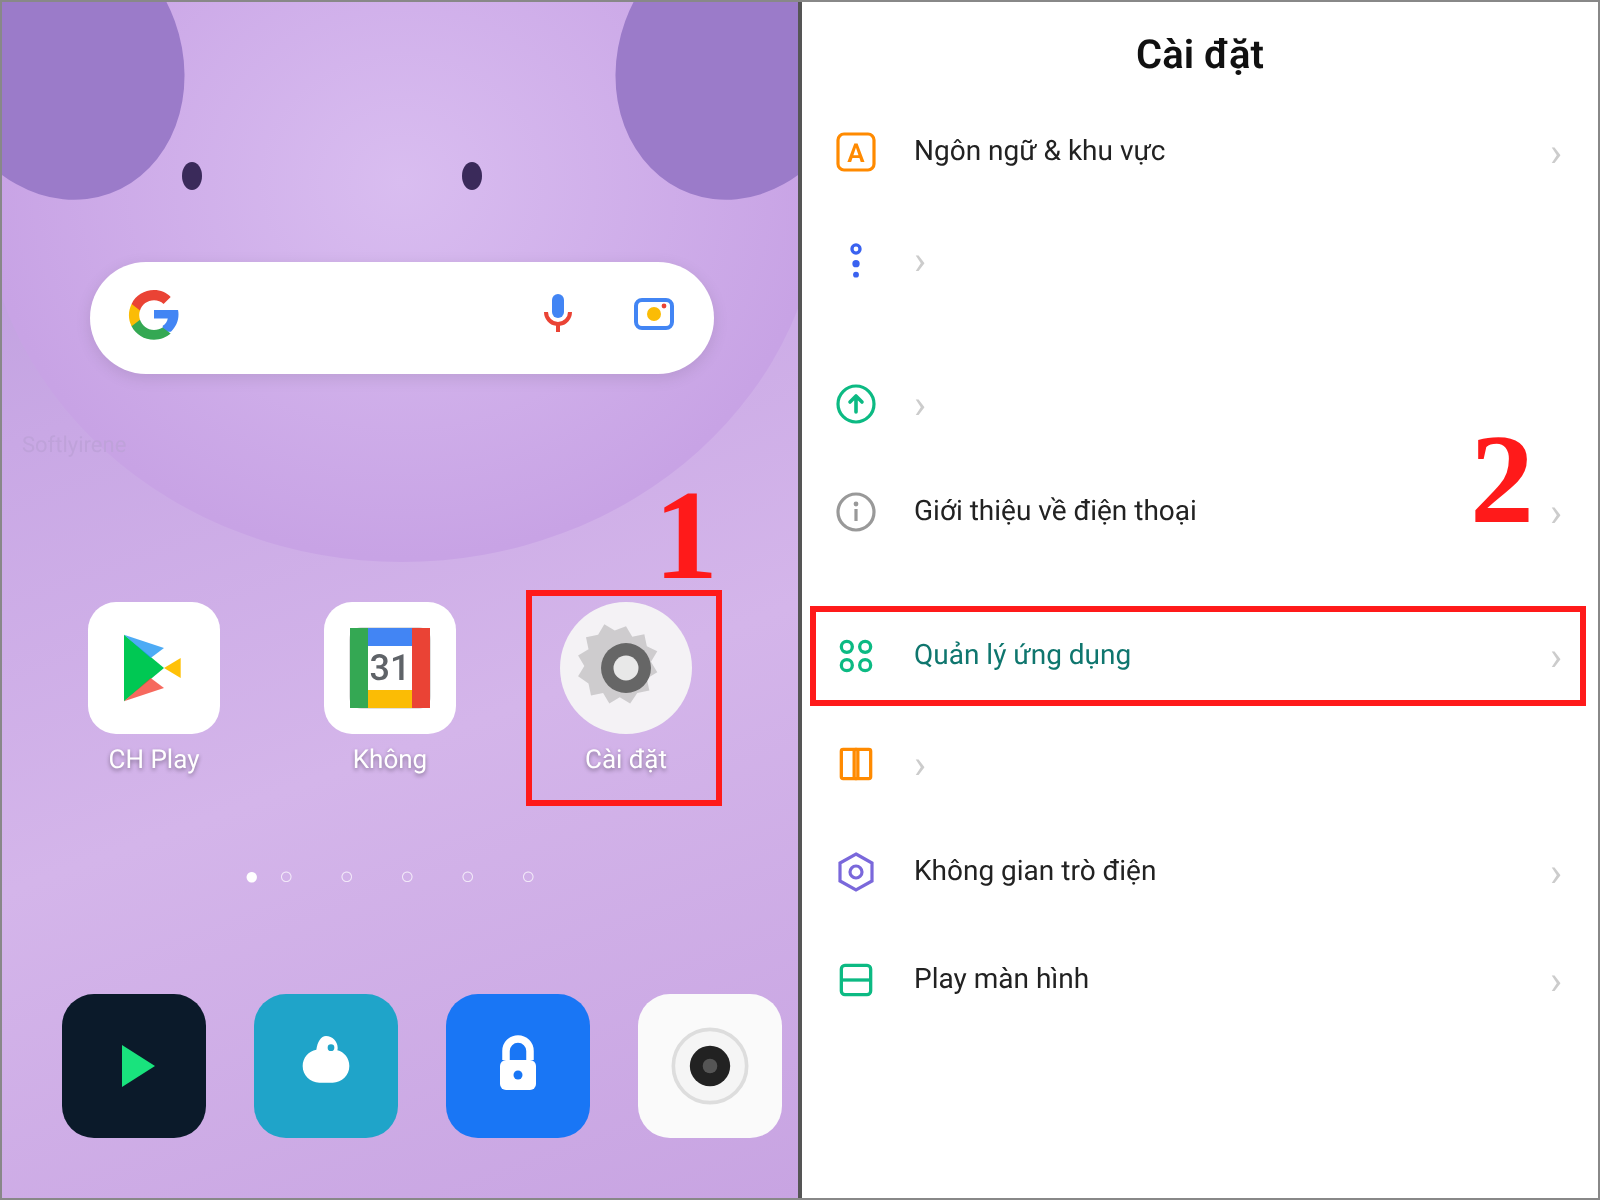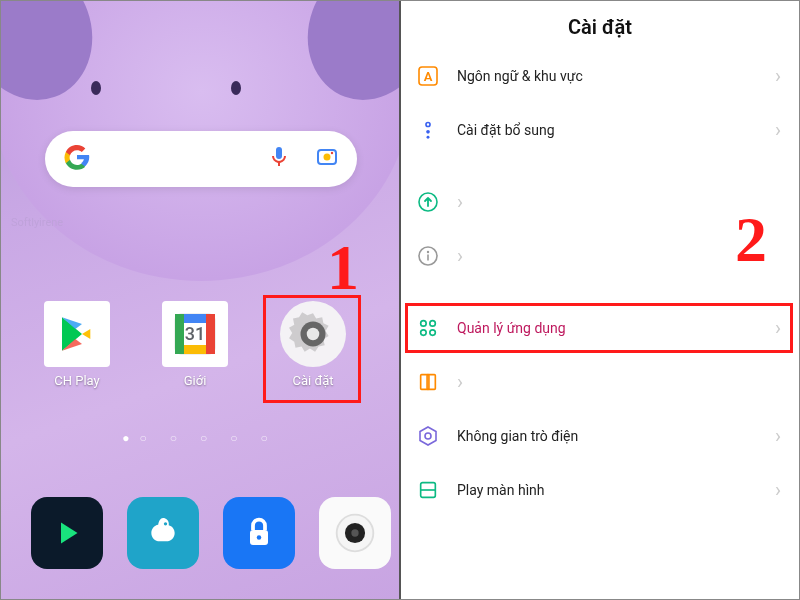--- a/index.html
+++ b/index.html
@@ -18,41 +18,41 @@
   .gbar { position: absolute; left: 44px; top: 130px; width: 312px; height: 56px; background: #fff; border-radius: 28px; display: flex; align-items: center; padding: 0 18px; box-shadow: 0 2px 8px rgba(0,0,0,0.1); justify-content: space-between; }
   .gicons { display: flex; gap: 24px; }
   .glogo { width: 28px; height: 28px; }
   .micicon, .lensicon { width: 24px; height: 24px; }
 
   .step1 { position: absolute; right: 40px; top: 230px; font-size: 64px; font-weight: 700; color: #ff1a1a; font-family: Georgia, serif; }
   .sig { position:absolute; left:10px; top:215px; font-size:11px; color:#bfa2da;}
 
   .row1 { position: absolute; left: 30px; top: 300px; display: flex; gap: 26px; }
   .app { width: 92px; display: flex; flex-direction: column; align-items: center; gap: 6px; }
-  .appicn { width: 66px; height: 66px; border-radius: 4px; display:flex; align-items:center; justify-content:center; position:relative;}
+  .appicn { width: 66px; height: 66px; border-radius: 14px; display:flex; align-items:center; justify-content:center; position:relative;}
   .applabel { color: #fff; font-size: 13px; text-shadow: 0 1px 2px rgba(0,0,0,0.4); text-align:center;}
   .play { background: #fff; }
   .cal { background: #fff; }
   .gear { background: rgba(245,245,245,0.95); border-radius: 50%; }
   .highlight-box { position:absolute; border: 3px solid #ff1a1a; left: 262px; top: 294px; width: 98px; height: 108px; }
 
   .dots { position: absolute; left: 0; right:0; top: 430px; text-align:center; color: rgba(255,255,255,0.7); letter-spacing: 10px; font-size: 12px;}
   .dots .active { color:#fff; }
 
   .row2 { position: absolute; left: 30px; bottom: 30px; display: flex; gap: 24px; }
   .dock { width: 72px; height: 72px; border-radius: 16px; display:flex;align-items:center;justify-content:center;}
 
   
   .rtitle { text-align: center; font-size: 20px; font-weight: 600; padding: 14px 0 10px; color:#111;}
   .list { }
   .item { display: flex; align-items: center; padding: 14px 18px 14px 14px; gap: 16px; position:relative; cursor:pointer;}
   .item .icn { width: 26px; height: 26px; flex: 0 0 26px; display:flex;align-items:center;justify-content:center;}
   .item .lbl { flex: 1; font-size: 14px; color: #222; }
   .item .chev { color: #ccc; font-size: 20px; }
-  .item.green .lbl { color: #be185d; }
+  .item.green .lbl { color: #0f766e; }
   .gap { height: 18px; }
   .highlight2 { position:absolute; border: 3px solid #ff1a1a; left: 4px; right: 6px; top: 2px; bottom: 2px;}
   .step2 { position: absolute; right: 32px; top: 202px; font-size: 64px; font-weight: 700; color: #ff1a1a; font-family: Georgia, serif; }
 </style>
 </head>
 <body>
 
 <div class="container">
 
   <div class="left">
@@ -107,21 +107,21 @@
         <div class="appicn cal">
           <svg width="50" height="50" viewBox="0 0 50 50">
               <rect x="5" y="5" width="40" height="40" rx="6" fill="#fff" stroke="#e0e0e0"></rect>
               <rect x="5" y="5" width="40" height="9" fill="#4285F4"></rect>
               <rect x="5" y="36" width="40" height="9" fill="#FBBC05"></rect>
               <rect x="5" y="5" width="9" height="40" fill="#34A853"></rect>
               <rect x="36" y="5" width="9" height="40" fill="#EA4335"></rect>
               <text x="25" y="31" font-size="18" text-anchor="middle" fill="#5f6368" font-weight="500">31</text>
             </svg>
         </div>
-        <div class="applabel">Giới</div>
+        <div class="applabel">Không</div>
       </div>
       <div class="app">
         <div class="appicn gear">
           <svg width="50" height="50" viewBox="0 0 24 24">
               <path fill="#888" d="M12 2l1.5 2.5 2.9-.6.6 2.9L19.5 8 18 10.5l1.5 2.5-2.5 1.5.6 2.9-2.9.6L13 20.5 10.5 19l-2.5 1.5-1.5-2.5-2.9.6-.6-2.9L.5 14 2 11.5.5 9l2.5-1.5L2.4 4.6l2.9-.6L6.8 1.5 9.3 3l2.7-1z" opacity=".35"></path>
               <circle cx="12" cy="12" r="6" fill="#666"></circle>
               <circle cx="12" cy="12" r="3" fill="#e8e8e8"></circle>
             </svg>
         </div>
         <div class="applabel">Cài đặt</div>
@@ -176,41 +176,41 @@
         <span class="chev">›</span>
       </div>
       <div class="item">
         <span class="icn">
             <svg width="22" height="22" viewBox="0 0 24 24">
               <circle cx="12" cy="6" r="2.2" fill="none" stroke="#3a62f0" stroke-width="1.8"></circle>
               <circle cx="12" cy="14" r="2" fill="#3a62f0"></circle>
               <circle cx="12" cy="20" r="1.6" fill="#3a62f0"></circle>
             </svg>
           </span>
-        <span class="lbl">Cài đặt bổ sung</span>
         <span class="chev">›</span>
       </div>
       <div class="gap"></div>
       <div class="item">
         <span class="icn">
             <svg width="24" height="24" viewBox="0 0 24 24">
               <circle cx="12" cy="12" r="9" fill="none" stroke="#0cba83" stroke-width="1.6"></circle>
               <path d="M12 16V8m0 0l-3 3m3-3l3 3" fill="none" stroke="#0cba83" stroke-width="1.8" stroke-linecap="round" stroke-linejoin="round"></path>
             </svg>
           </span>
         <span class="chev">›</span>
       </div>
       <div class="item">
         <span class="icn">
             <svg width="24" height="24" viewBox="0 0 24 24">
               <circle cx="12" cy="12" r="9" fill="none" stroke="#999" stroke-width="1.6"></circle>
               <circle cx="12" cy="8" r="1.2" fill="#999"></circle>
               <rect x="11.2" y="10.5" width="1.6" height="6" fill="#999"></rect>
             </svg>
           </span>
+        <span class="lbl">Giới thiệu về điện thoại</span>
         <span class="chev">›</span>
       </div>
       <div class="gap"></div>
       <div class="item green" style="position:relative">
         <div class="highlight2"></div>
         <span class="icn">
             <svg width="22" height="22" viewBox="0 0 24 24" fill="none" stroke="#0cba83" stroke-width="1.8">
               <circle cx="7" cy="7" r="3"></circle>
               <circle cx="17" cy="7" r="3"></circle>
               <circle cx="7" cy="17" r="3"></circle>

